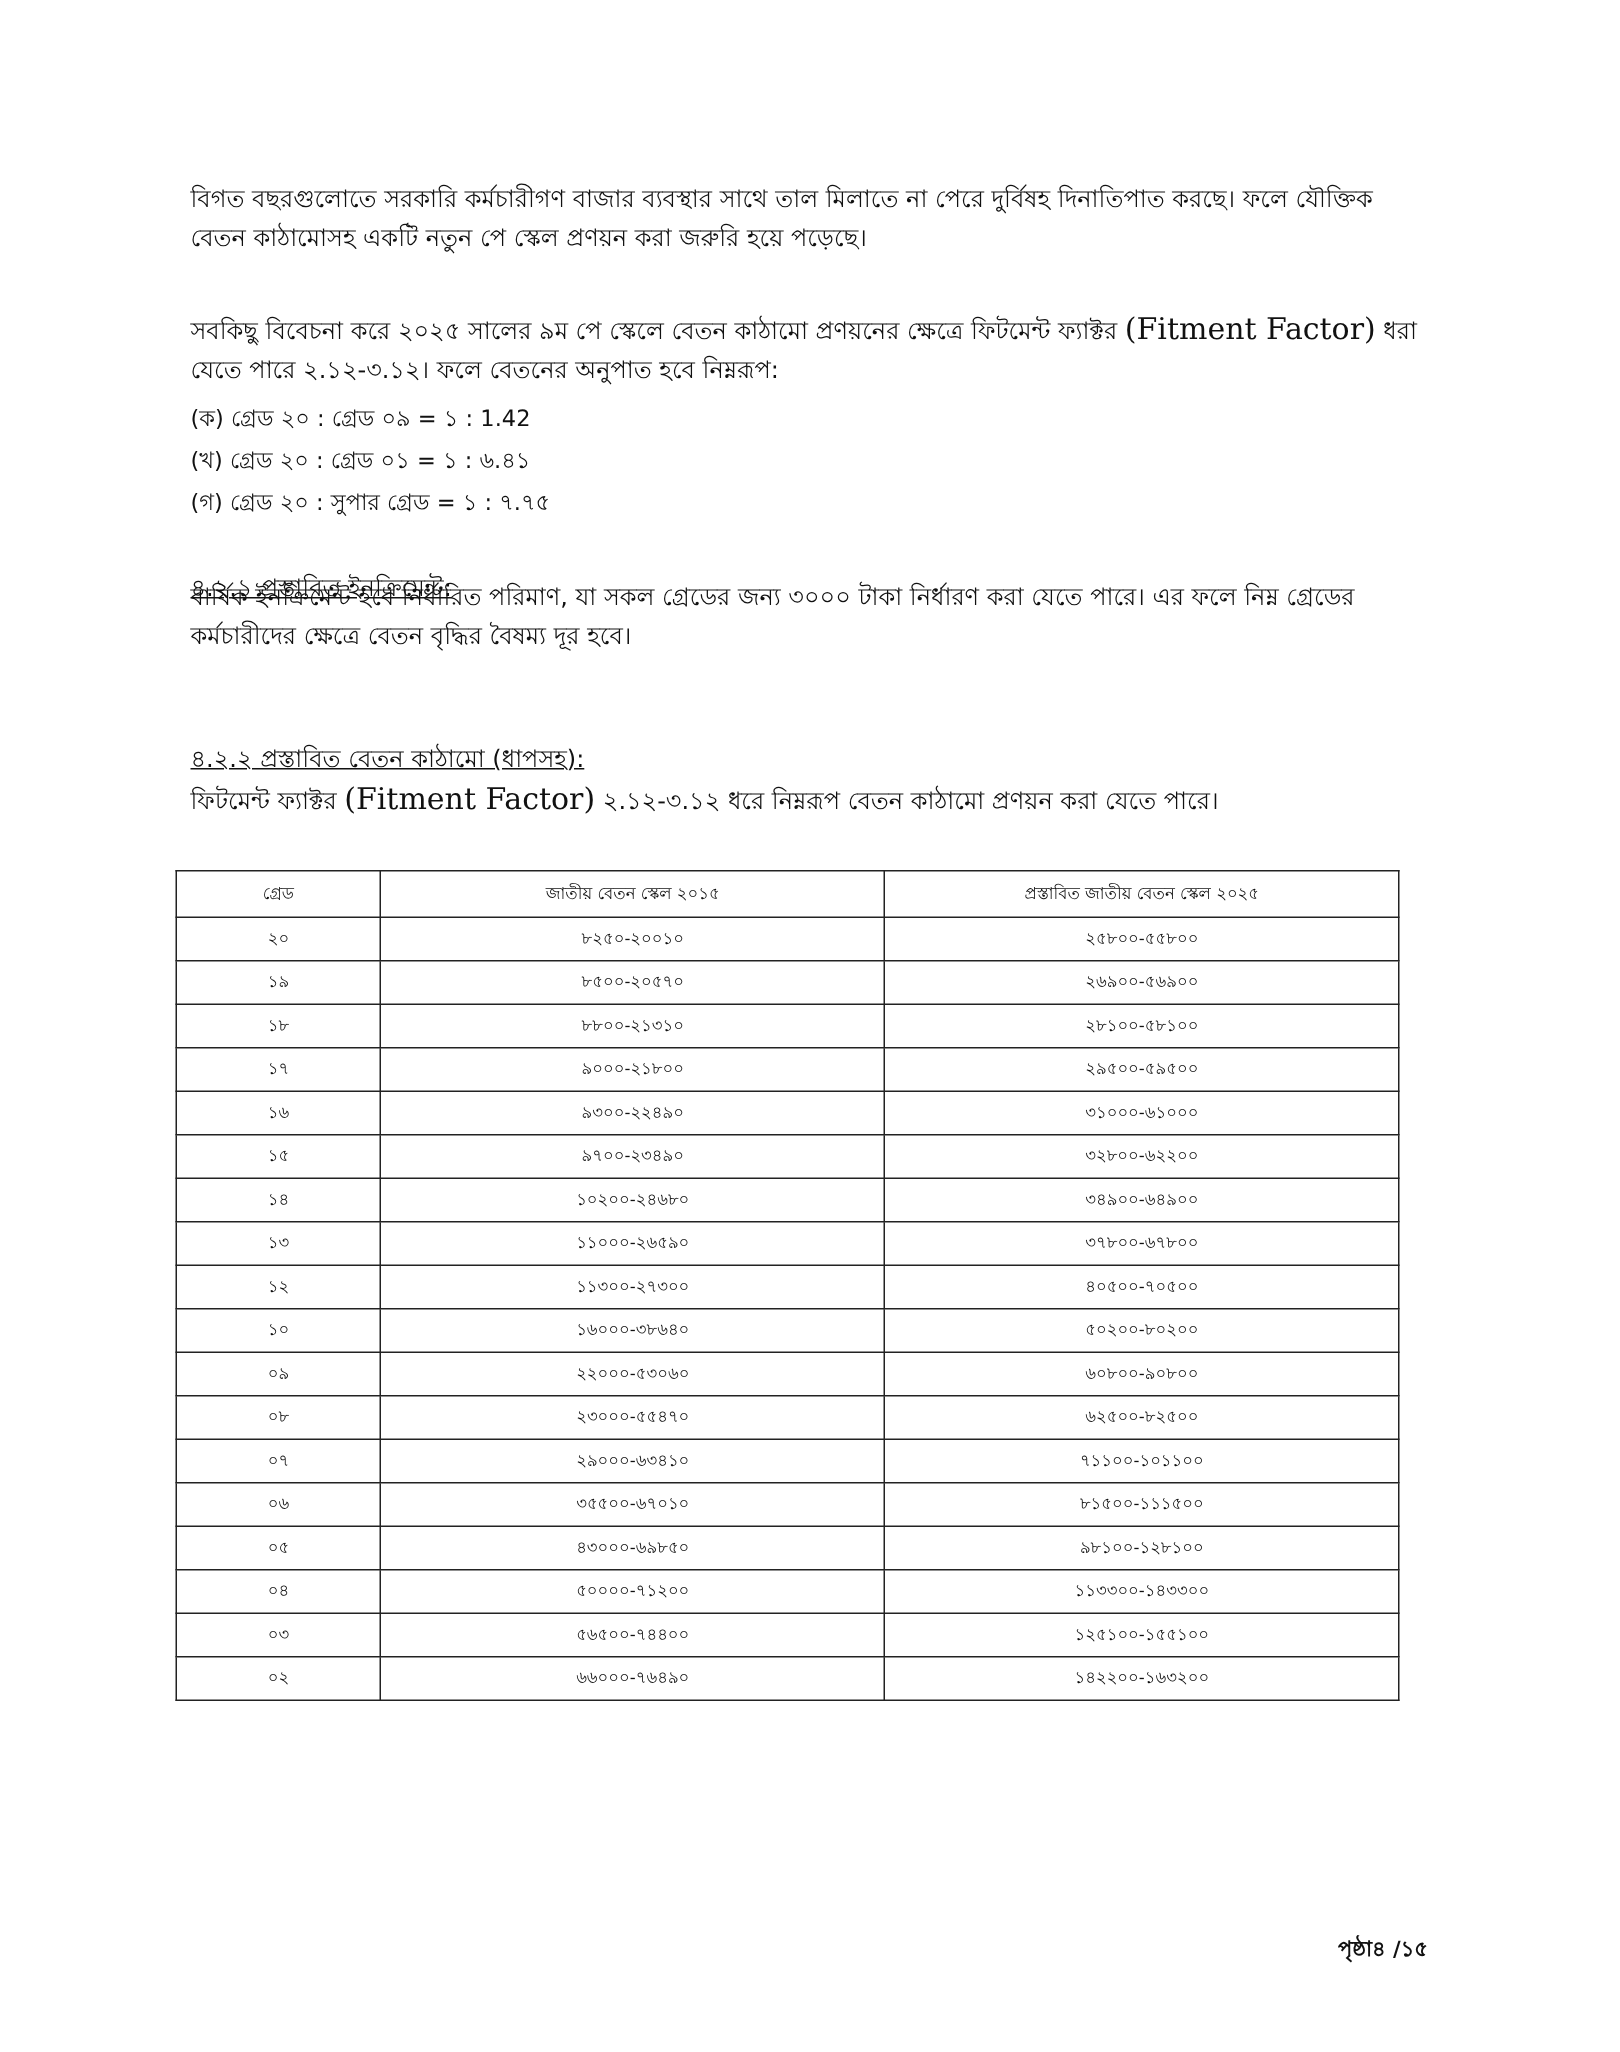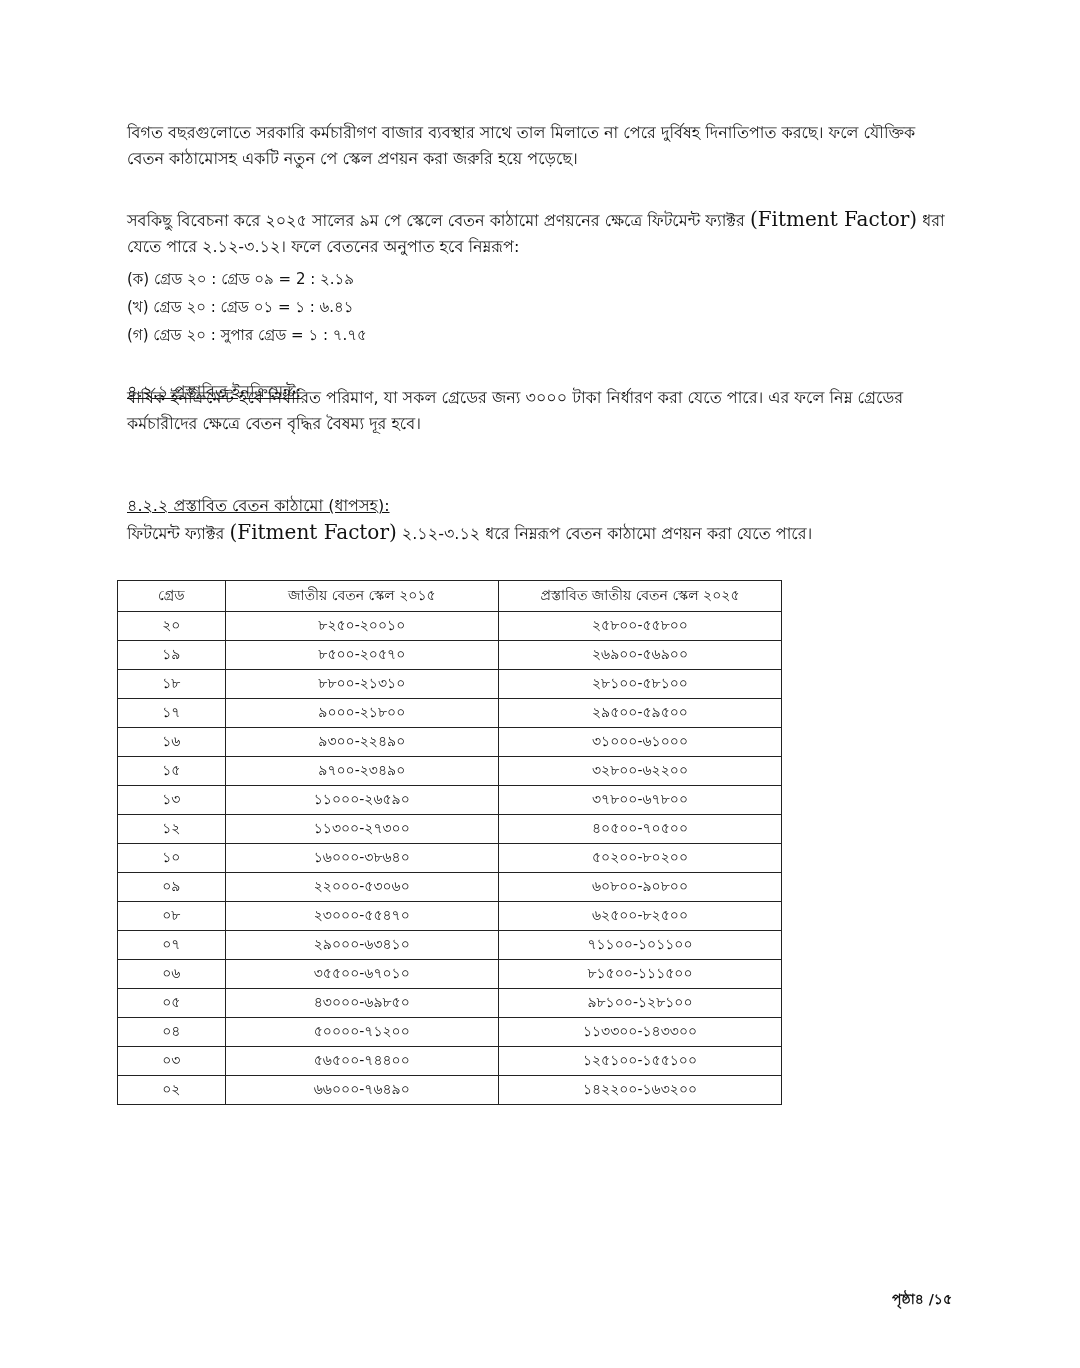--- a/index.html
+++ b/index.html
@@ -56,23 +56,23 @@
     }
     #h1 { top: 380px; }
     #p3 { top: 385px; }
     #h2 { top: 494px; }
     #p4 { top: 519px; }
 
     table.pay {
       position: absolute;
       left: 117px;
       top: 580px;
-      width: 665px;
+      width: 816px;
       border-collapse: collapse;
-      font-size: 14px;
+      font-size: 11px;
     }
     table.pay th, table.pay td {
       border: 1.5px solid #222222;
       text-align: center;
       height: 28px;
       padding: 0;
       font-weight: normal;
     }
     table.pay th { height: 30px; }
     table.pay col.c1 { width: 141px; }
@@ -92,21 +92,21 @@
 <body>
 
 <div class="page">
 
   <p class="para" id="p1">বিগত বছরগুলোতে সরকারি কর্মচারীগণ বাজার ব্যবস্থার সাথে তাল মিলাতে না পেরে দুর্বিষহ দিনাতিপাত করছে। ফলে যৌক্তিক বেতন কাঠামোসহ একটি নতুন পে স্কেল প্রণয়ন করা জরুরি হয়ে পড়েছে।</p>
 
   <p class="para" id="p2">
     <span>সবকিছু বিবেচনা করে ২০২৫ সালের ৯ম পে স্কেলে বেতন কাঠামো প্রণয়নের ক্ষেত্রে ফিটমেন্ট ফ্যাক্টর </span><span class="latin">(Fitment Factor)</span><span> ধরা যেতে পারে ২.১২-৩.১২। ফলে বেতনের অনুপাত হবে নিম্নরূপ:</span>
   </p>
 
-  <p class="ratio" id="r1">(ক) গ্রেড ২০ : গ্রেড ০৯ = 2 : ২.১৯</p>
+  <p class="ratio" id="r1">(ক) গ্রেড ২০ : গ্রেড ০৯ = ১ : 1.42</p>
   <p class="ratio" id="r2">(খ) গ্রেড ২০ : গ্রেড ০১ = ১ : ৬.৪১</p>
   <p class="ratio" id="r3">(গ) গ্রেড ২০ : সুপার গ্রেড = ১ : ৭.৭৫</p>
 
   <h3 class="heading" id="h1">৪.২.১ প্রস্তাবিত ইনক্রিমেন্ট:</h3>
   <p class="para" id="p3">বার্ষিক ইনক্রিমেন্ট হবে নির্ধারিত পরিমাণ, যা সকল গ্রেডের জন্য ৩০০০ টাকা নির্ধারণ করা যেতে পারে। এর ফলে নিম্ন গ্রেডের কর্মচারীদের ক্ষেত্রে বেতন বৃদ্ধির বৈষম্য দূর হবে।</p>
 
   <h3 class="heading" id="h2">৪.২.২ প্রস্তাবিত বেতন কাঠামো (ধাপসহ):</h3>
   <p class="para" id="p4">
     <span>ফিটমেন্ট ফ্যাক্টর </span><span class="latin">(Fitment Factor)</span><span> ২.১২-৩.১২ ধরে নিম্নরূপ বেতন কাঠামো প্রণয়ন করা যেতে পারে।</span>
   </p>
@@ -149,20 +149,25 @@
           <td>১৬</td>
           <td>৯৩০০-২২৪৯০</td>
           <td>৩১০০০-৬১০০০</td>
         </tr>
         <tr>
           <td>১৫</td>
           <td>৯৭০০-২৩৪৯০</td>
           <td>৩২৮০০-৬২২০০</td>
         </tr>
         <tr>
+          <td>১৪</td>
+          <td>১০২০০-২৪৬৮০</td>
+          <td>৩৪৯০০-৬৪৯০০</td>
+        </tr>
+        <tr>
           <td>১৩</td>
           <td>১১০০০-২৬৫৯০</td>
           <td>৩৭৮০০-৬৭৮০০</td>
         </tr>
         <tr>
           <td>১২</td>
           <td>১১৩০০-২৭৩০০</td>
           <td>৪০৫০০-৭০৫০০</td>
         </tr>
         <tr>

